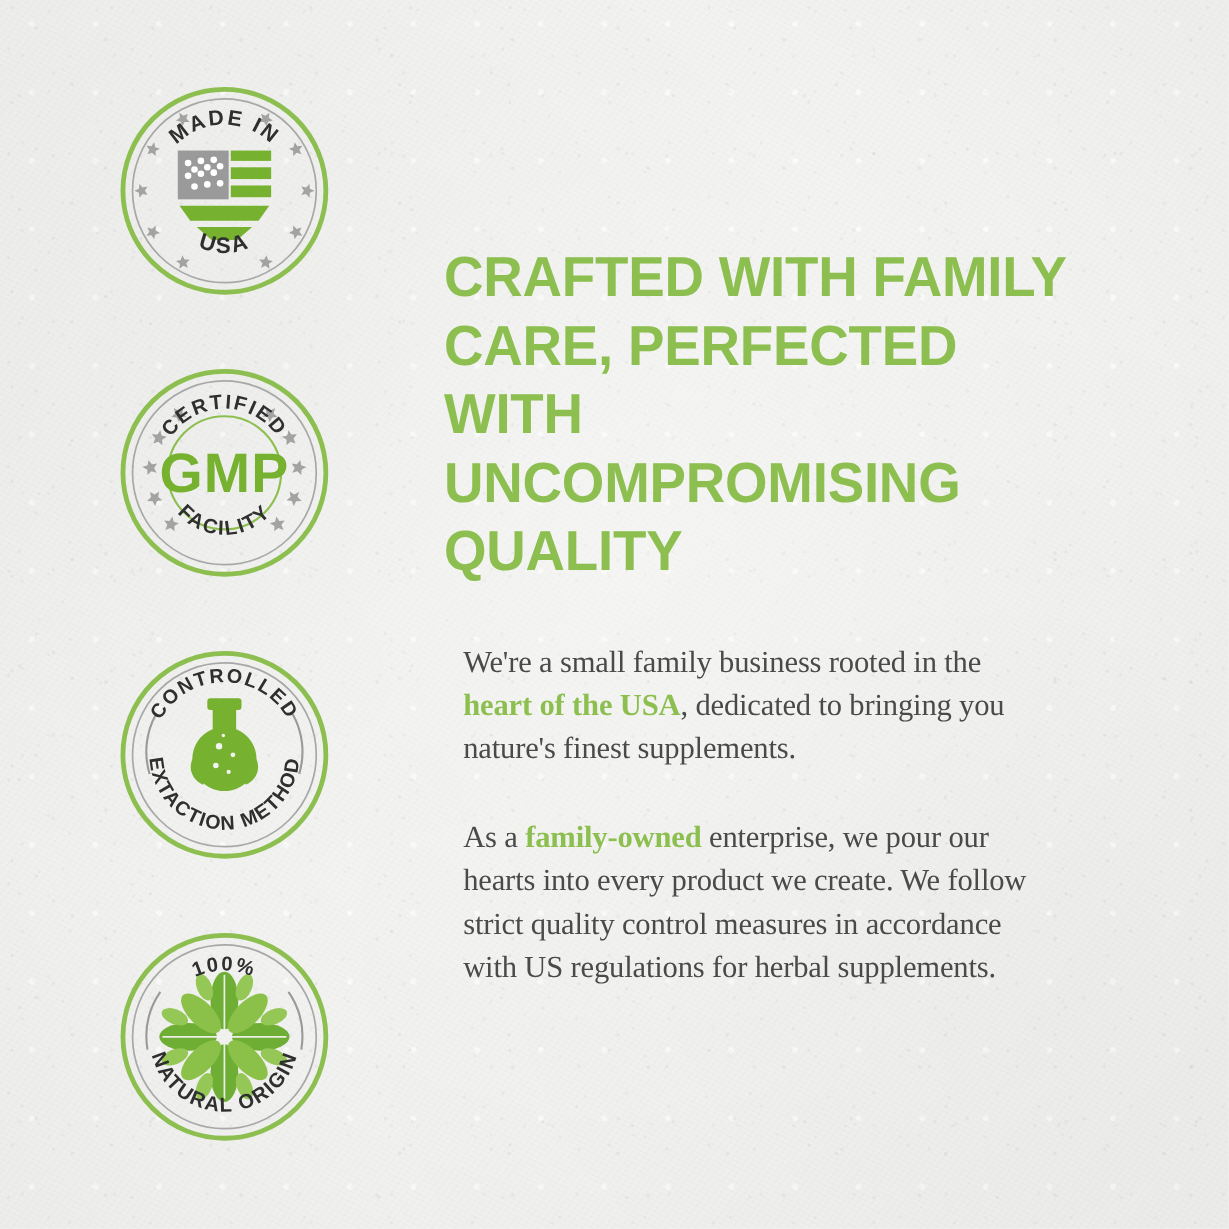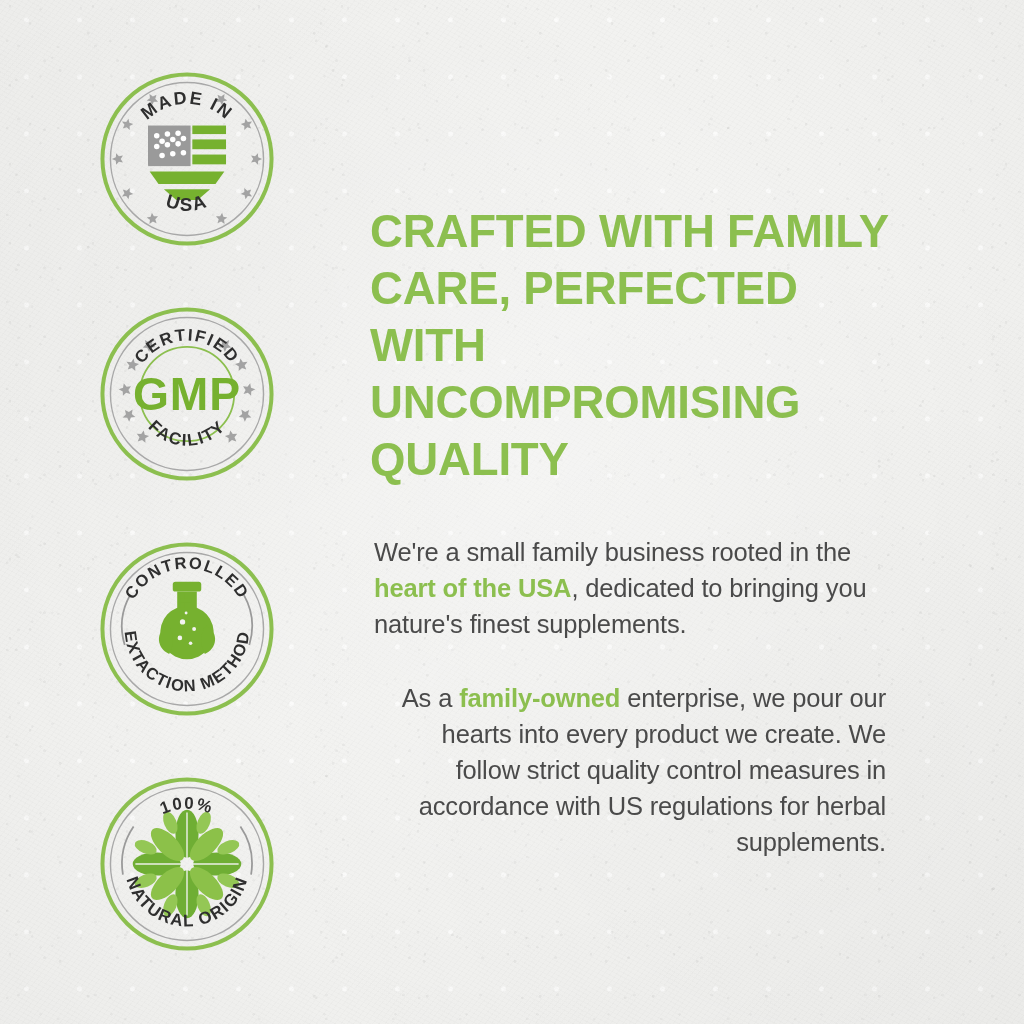--- a/index.html
+++ b/index.html
@@ -71,28 +71,28 @@
     text-transform:uppercase;
     transform:scaleX(.97);
     transform-origin:left top;
     white-space:pre-line;
   }
   .body{
     margin-top:47px;
     width:520px;
   }
   p.para{
-    margin:4px;
-    font-family:Liberation Sans, sans-serif;
+    margin:16px;
+    font-family:Liberation Serif, serif;
     font-size:25.5px;
     line-height:36px;
     color:#4a4a4a;
     letter-spacing:-.15px;
   }
-  p.para + p.para{margin-top:38px;text-align:right;}
+  p.para + p.para{margin-top:38px;}
   .hl{color:#8cbf4f;font-weight:700;}
 </style>
 </head>
 <body>
 
 <div id="paper"></div>
 <div id="grain"></div>
 <div id="vign"></div>
 
 <div class="stage">

